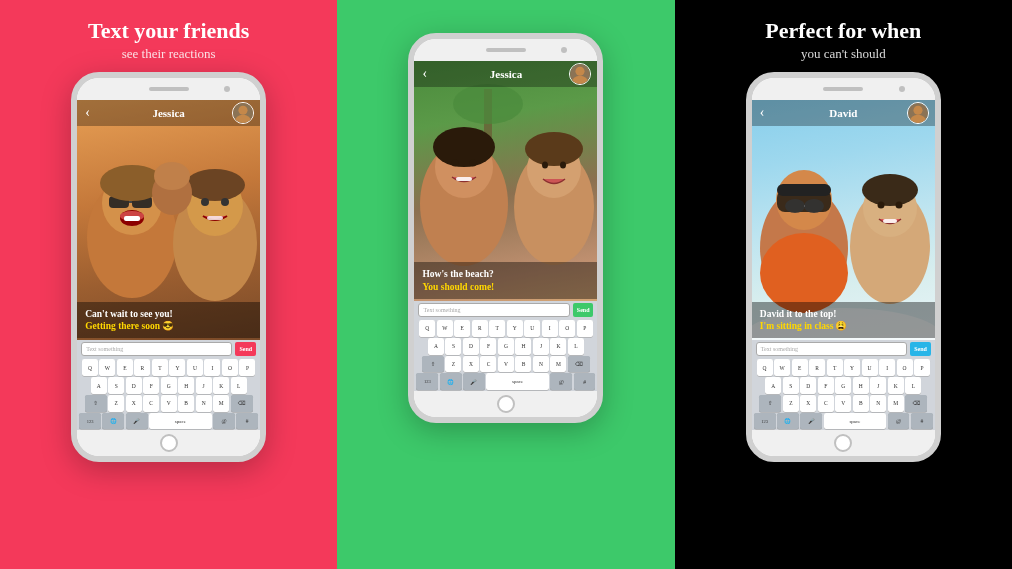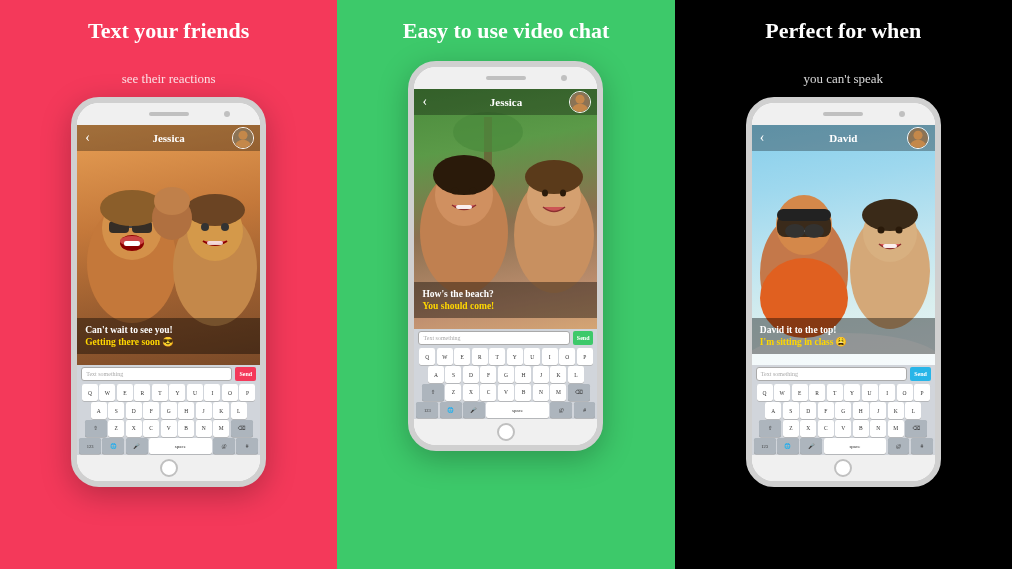--- a/index.html
+++ b/index.html
@@ -30,21 +30,20 @@
       line-height: 1.2;
       margin-bottom: 2px;
     }
 
     .panel-subtitle {
       font-size: 13px;
       font-weight: 400;
       color: rgba(255,255,255,0.85);
       text-align: right;
       margin-bottom: 10px;
-      margin-top: 25px;
     }
 
     
     .phone {
       width: 195px;
       height: 390px;
       background: white;
       border-radius: 28px;
       border: 6px solid #d0d0d0;
       position: relative;
@@ -172,21 +171,21 @@
       height: 100%;
       display: flex;
       align-items: center;
       justify-content: center;
       position: relative;
     }
 
     
     .screen-message {
       position: absolute;
-      bottom: 101px;
+      bottom: 92px;
       left: 0;
       right: 0;
       padding: 6px 8px;
       background: rgba(0,0,0,0.4);
     }
 
     .msg-line1 {
       color: white;
       font-size: 9.5px;
       font-weight: 700;
@@ -431,21 +430,20 @@
           </div>
         </div>
       </div>
 
       <div class="phone-bottom-bar">
         <div class="phone-home-btn"></div>
       </div>
     </div>
   </div>
     <div class="panel" style="background: rgb(61, 201, 106);">
-    <div class="panel-title">Easy to use video chat</div>
     <div style="height:15px"></div>
 
     <div class="phone">
       <div class="phone-top-bar">
         <div class="phone-speaker"></div>
         <div class="phone-camera"></div>
       </div>
 
       <div class="phone-screen">
 
@@ -564,21 +562,21 @@
         </div>
       </div>
 
       <div class="phone-bottom-bar">
         <div class="phone-home-btn"></div>
       </div>
     </div>
   </div>
     <div class="panel" style="background: #000000;">
     <div class="panel-title">Perfect for when</div>
-    <div class="panel-subtitle">you can't speak</div>
+    <div class="panel-subtitle">you can't should</div>
 
     <div class="phone">
       <div class="phone-top-bar">
         <div class="phone-speaker"></div>
         <div class="phone-camera"></div>
       </div>
 
       <div class="phone-screen">
 
         <div class="screen-photo" style="background:linear-gradient(170deg, #87CEEB 0%, #9ED8EE 25%, #BDE4F0 50%, #D8EEEE 75%, #E8F4F8 100%); bottom:90px;">

